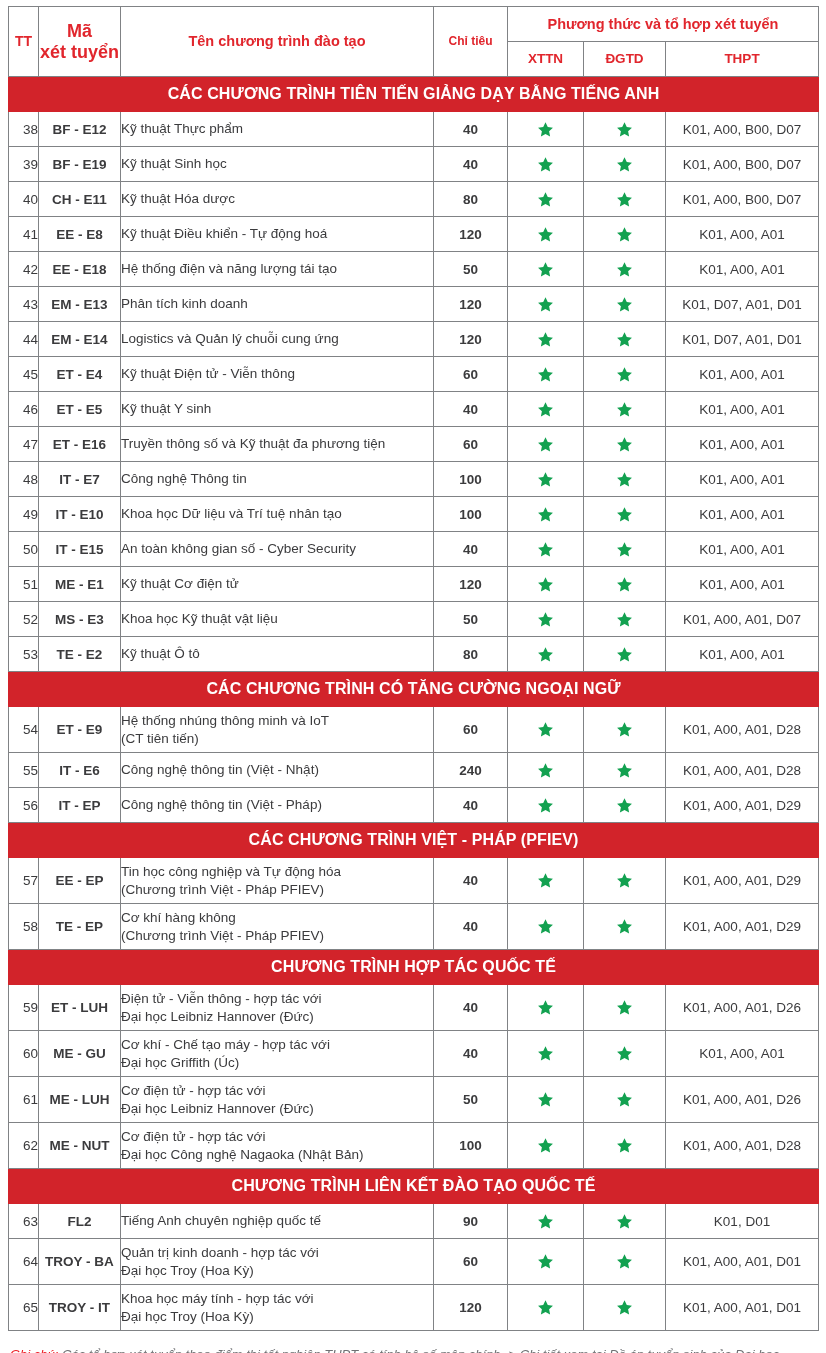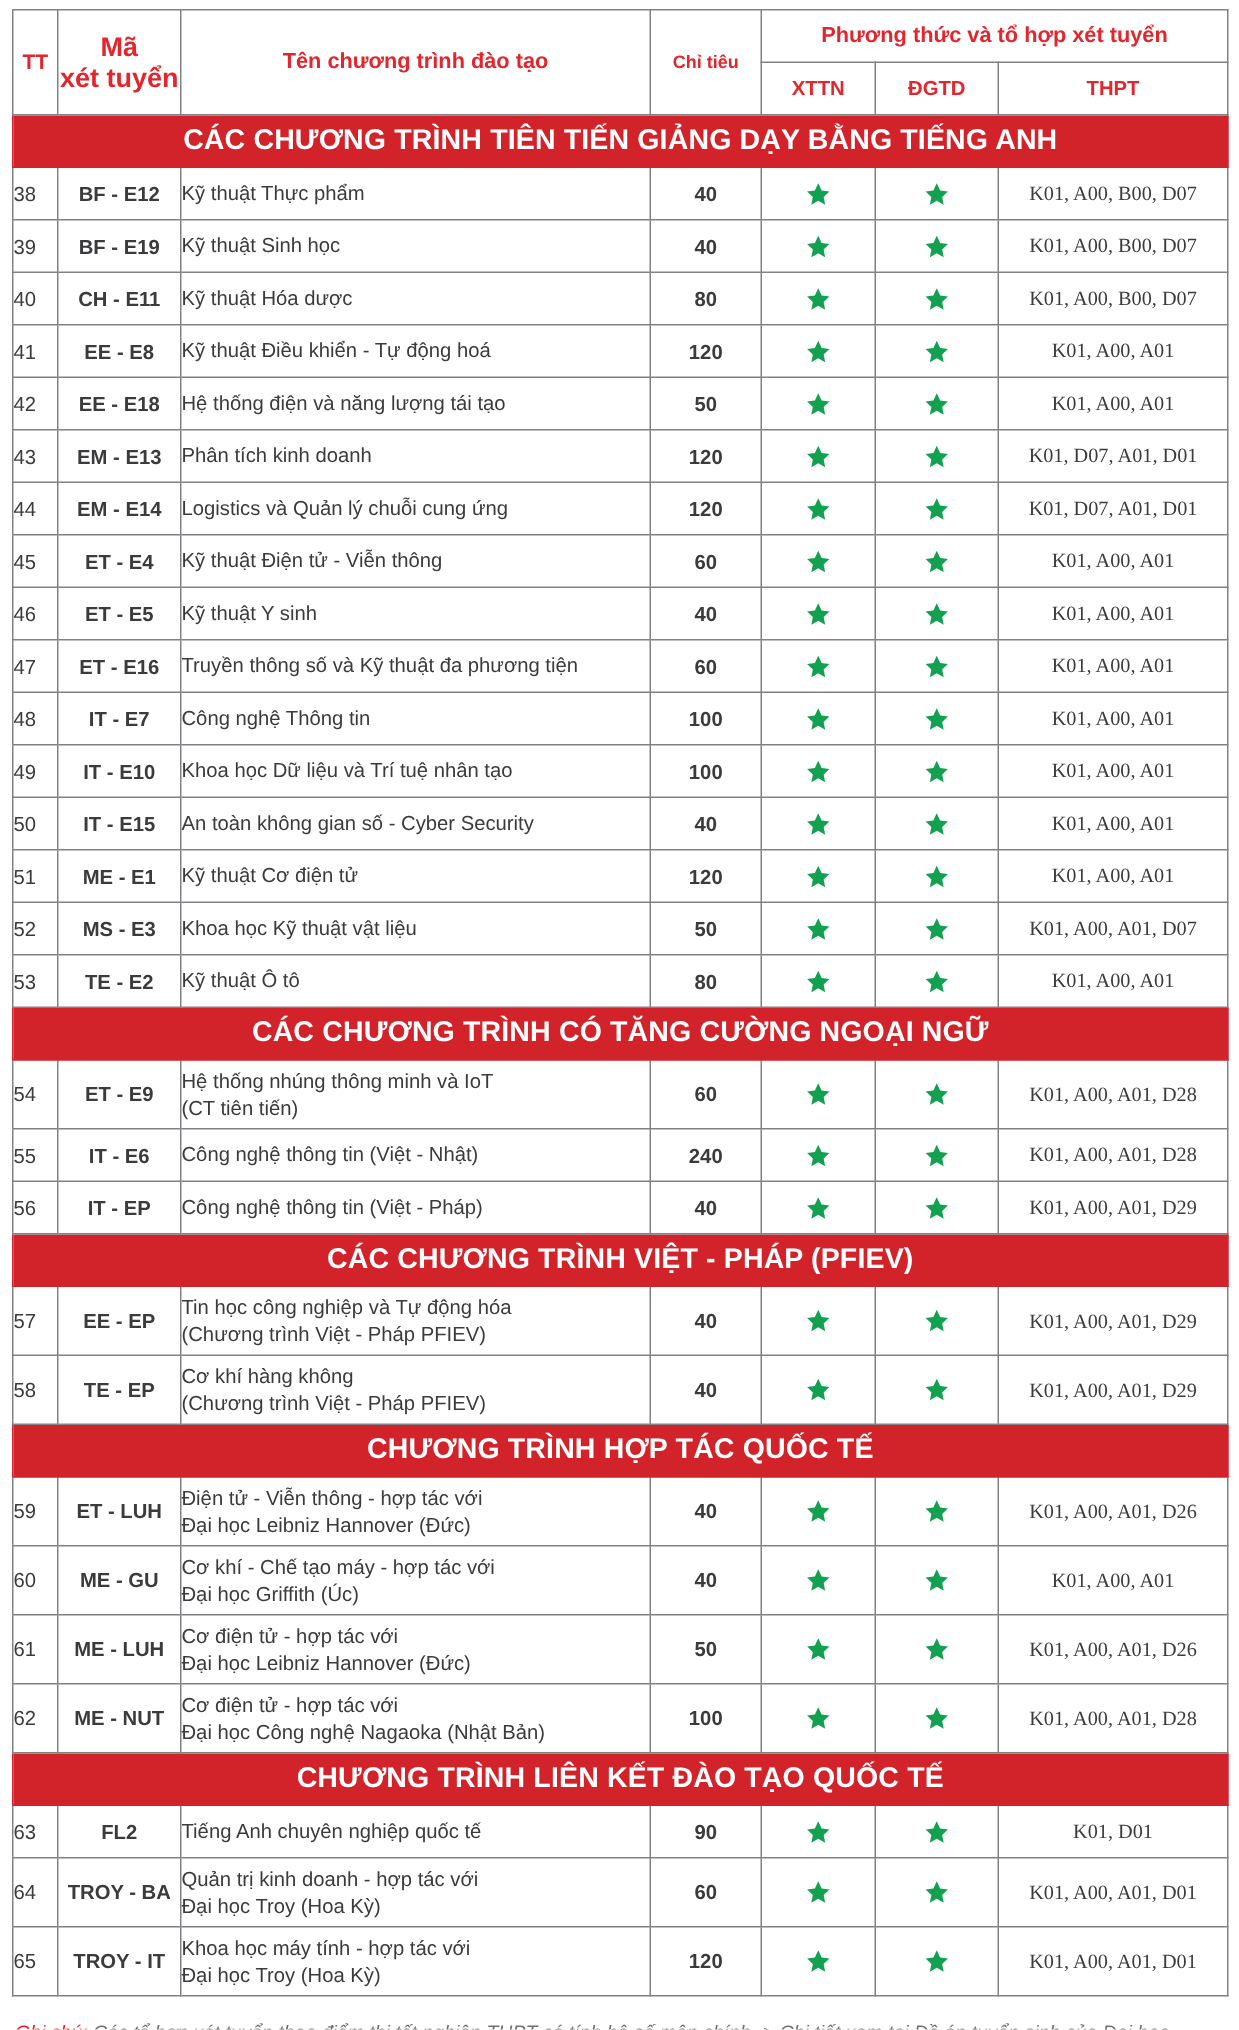--- a/index.html
+++ b/index.html
@@ -55,44 +55,44 @@
 
   
   tr.band td{
     background:#d2232a;
     border-left-color:#d2232a;
     border-right-color:#d2232a;
     border-top-color:#d2232a;
     border-bottom-color:#d2232a;
     color:#ffffff;
     font-weight:bold;
-    font-size:19px;
+    font-size:16px;
     text-align:center;
     letter-spacing:.1px;
     height:34px;
   }
 
   
   tr.drow td{
     font-size:13.5px;
     color:#3b3b3d;
     height:34px;
   }
   tr.drow.tall td{height:45px;}
-  td.tt{text-align:left;font-size:14px;}
+  td.tt{text-align:right;font-size:14px;}
   td.code{text-align:center;font-weight:bold;font-size:13.5px;color:#3b3b3d;}
   td.name{
     text-align:left;
     padding:2px 6px 2px 9px;
     line-height:1.3;
     font-size:13.5px;
   }
   td.quota{text-align:center;font-weight:bold;font-size:14px;}
   td.mark{text-align:center;}
-  td.thpt{text-align:center;font-size:13.5px;font-family:Liberation Serif, serif;}
+  td.thpt{text-align:center;font-size:13.5px;}
 
   .star{
     display:inline-block;
     width:17px;
     height:17px;
     line-height:0;
     vertical-align:middle;
   }
   .star svg{display:block;}
 

